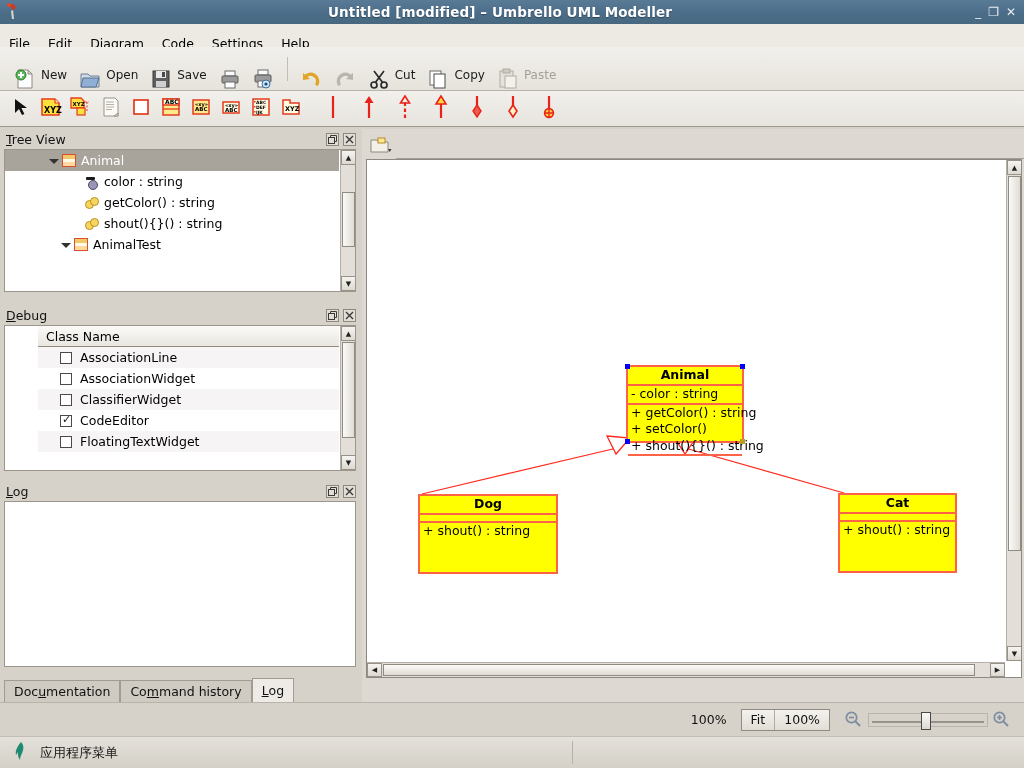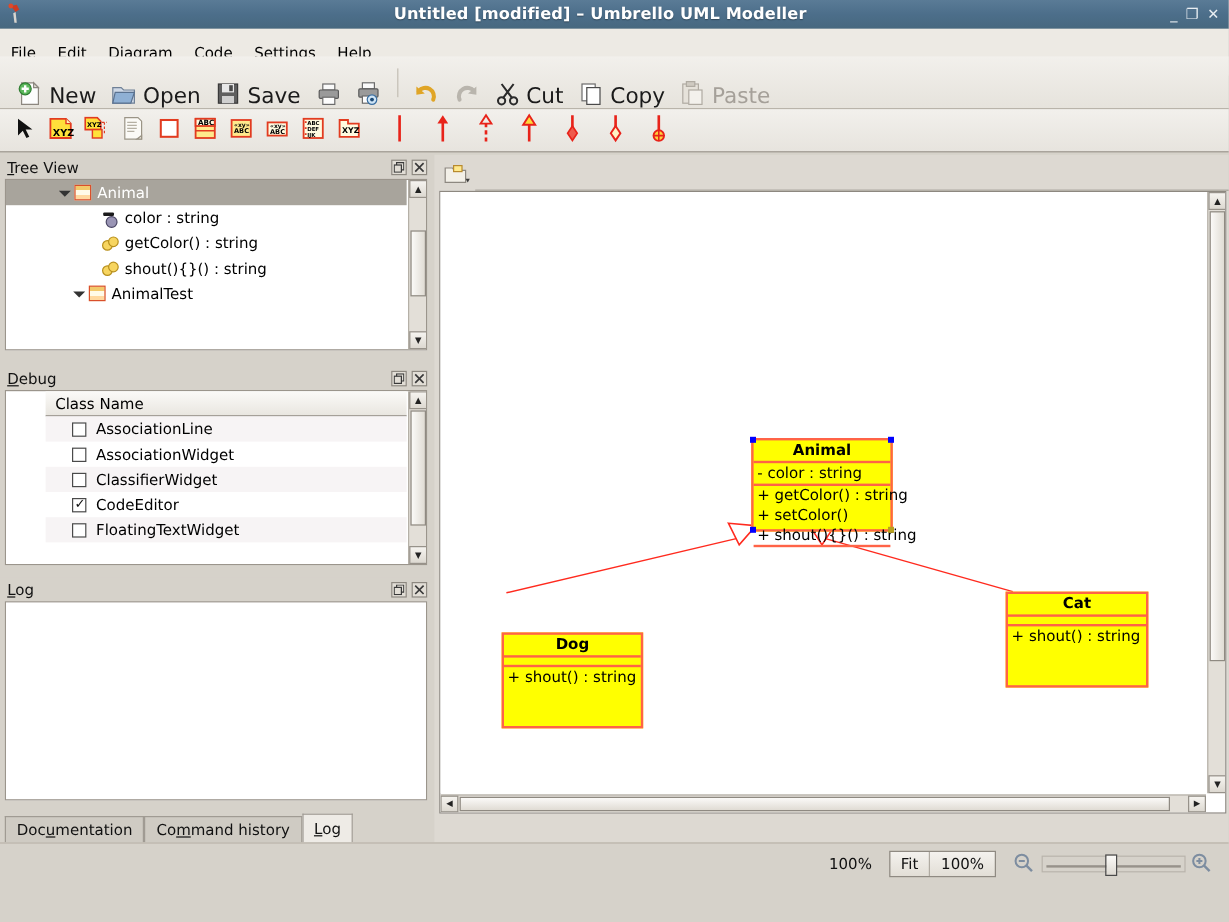--- a/index.html
+++ b/index.html
@@ -43,22 +43,22 @@
   .menu-item u { text-decoration: underline; }
 
   
   .toolbar1 {
     position: absolute; left: 0; top: 47px; width: 1024px; height: 44px;
     background: linear-gradient(to bottom,#f2f0ec 0%, #e6e3dc 100%);
     display: flex; align-items: center; padding-left: 8px;
     border-bottom: 1px solid #b9b4aa;
   }
   .tbtn {
-    display: flex; align-items: center; gap: 5px;
-    padding: 3px 6px; cursor: default; font-size: 18px; color: #1a1a1a; margin-top: 24px;
+    display: flex; gap: 5px;
+    padding: 3px 6px; cursor: default; font-size: 12px; color: #1a1a1a; margin-top: 24px;
   }
   .tbtn.disabled { color: #a5a099; }
   .tbsep { width: 1px; height: 24px; background: #c3bdb3; margin: 0 6px; }
 
   
   .ico { display:inline-block; position: relative; flex: 0 0 auto; }
 
   
   .toolbar2 {
     position: absolute; left: 0; top: 91px; width: 1024px; height: 36px;
@@ -724,21 +724,21 @@
             <div class="uml-line">+ getColor() : string</div>
             <div class="uml-line">+ setColor()</div>
             <div class="uml-line">+ shout(){}() : string</div>
           </div>
           <div class="handle" style="left:-3px;top:-3px;"></div>
           <div class="handle" style="right:-3px;top:-3px;"></div>
           <div class="handle" style="left:-3px;bottom:-3px;"></div>
           <div class="handle" style="right:-3px;bottom:-3px;background:#b8a11e;"></div>
         </div>
 
-        <div class="uml-class" style="left:51px;top:334px;width:118px;height:80px;margin-top:33px;">
+        <div class="uml-class" style="left:51px;top:334px;width:140px;height:80px;">
           <div class="uml-name">Dog</div>
           <div class="uml-sec" style="height:8px;"></div>
           <div class="uml-sec">
             <div class="uml-line">+ shout() : string</div>
           </div>
         </div>
 
         <div class="uml-class" style="left:471px;top:333px;width:119px;height:80px;">
           <div class="uml-name">Cat</div>
           <div class="uml-sec" style="height:8px;"></div>
@@ -784,14 +784,25 @@
         <svg width="18" height="18" viewBox="0 0 18 18">
             <circle cx="7.5" cy="7.5" r="5.2" fill="none" stroke="#7d8da0" stroke-width="1.7"></circle>
             <path d="M11.4 11.4 L16 16" stroke="#7d8da0" stroke-width="2"></path>
             <path d="M5 7.5 h5 M7.5 5 v5" stroke="#7d8da0" stroke-width="1.7"></path>
           </svg>
       </span>
     </div>
   </div>
 
 
+  <div class="taskbar">
+    <div class="tb-start">
+      <span>
+        <svg width="18" height="20" viewBox="0 0 18 20">
+          <path d="M9 1 C5 6 3 10 4 14 L6 11 C5.5 14 6.5 17 8 19 C8 15 10 12 12 9 L10 12 C12 8 12 4 9 1 Z" fill="#1f8a72"></path>
+        </svg>
+      </span>
+      <span class="tb-start-label">应用程序菜单</span>
+    </div>
+    <div class="tb-divider"></div>
+  </div>
 
 </div>
 
 </body></html>

